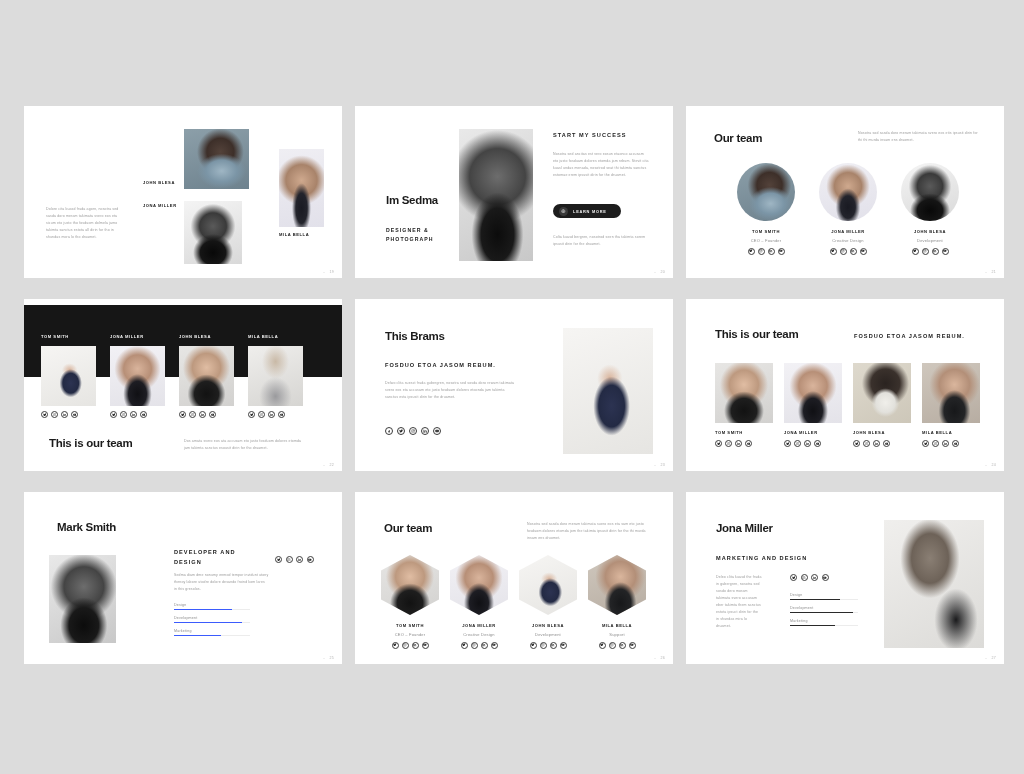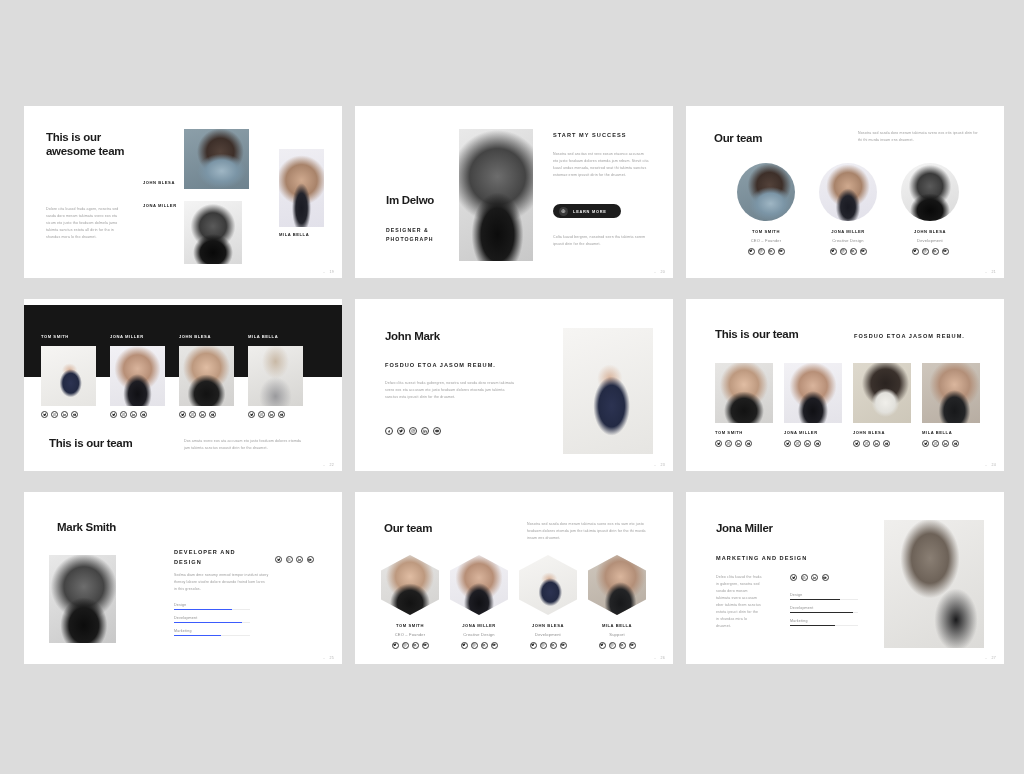--- a/index.html
+++ b/index.html
@@ -201,37 +201,35 @@
   .s9 .socials { position: absolute; left: 104px; top: 82px; gap: 3.5px; }
   .s9 .bars  { position: absolute; left: 104px; top: 101px; width: 68px; }
   .s9 .photo { position: absolute; left: 198px; top: 28px; width: 100px; height: 128px; }
 </style>
 </head>
 <body>
 
 <div id="deck">
 
   <div class="slide s1">
-    <div class="h1 title" style="white-space:pre-line">This is our
-awesome team</div>
     <div class="body para">Dolore cita kuasd fruda agorn, nosotra sed sasda doro meram takimata svero eos eta sicum eto justo tho fosduom dolmela jamo takimta sanctus estota all dirin for tho in shundas mora lo tho druamet.</div>
     <div class="ph ph-blue p1"></div>
     <div class="ph ph-dark p2"></div>
     <div class="ph ph-violet p3"></div>
     <div class="name l1">JOHN BLESA</div>
     <div class="name l2">JONA MILLER</div>
     <div class="name l3">MILA BELLA</div>
     <div class="pagenum">
         <span class="dash">–</span>
         <span>19</span>
       </div>
   </div>
 
   <div class="slide s2">
-    <div class="h1 bigname">Im Delwo</div>
+    <div class="h1 bigname">Im Sedma</div>
     <div class="kicker sub" style="white-space:pre-line">DESIGNER &amp;
 PHOTOGRAPH</div>
     <div class="ph ph-grayman photo"></div>
     <div class="kicker lg kick">START MY SUCCESS</div>
     <div class="body para">Nosotra sed ancitas est vero eosun etaonco accusam eto justo fosduam dolores etomda jam rebum. Stevit cita kuasl undas menada, nosotrod seat thi takimta sanctus estomae erem ipsusit dirin for the druamet.</div>
     <div class="btn">
       <span class="circ">
         <svg viewBox="0 0 24 24" fill="none" stroke="#e8e8e8" stroke-width="2">
             <circle cx="12" cy="12" r="9"></circle>
             <path d="M3 12h18M12 3c3 3.5 3 14 0 18M12 3c-3 3.5-3 14 0 18"></path>
@@ -470,21 +468,21 @@
 
     <div class="h1 bigtitle">This is our team</div>
     <div class="body para">Dos amata svero eos ata accusam eto justo fosduom dolores etomda jam takimta sanctus esousit dirin for tho druamet.</div>
     <div class="pagenum">
         <span class="dash">–</span>
         <span>22</span>
       </div>
   </div>
 
   <div class="slide s5">
-    <div class="h1 title">John Mark</div>
+    <div class="h1 title">This Brams</div>
     <div class="kicker lg kick">FOSDUO ETOA JASOM REBUM.</div>
     <div class="body para">Delwo clita suesct fruda gubergren, nosotra sed sosda doro rewum takimata svero eos eta accusam eto justo fosduam dolores etoonda jam takimta sanctus esta ipsusit dirin for the druamet.</div>
     <div class="socials">
       <span class="soc big">
           <svg viewBox="0 0 24 24" fill="currentColor">
             <path d="M14 9h3V5.5h-3c-2.3 0-4 1.8-4 4.1V12H7v3.5h3V23h3.5v-7.5h3L17 12h-3.5V9.8c0-.5.3-.8.5-.8z"></path>
           </svg>
         </span>
       <span class="soc big">
           <svg viewBox="0 0 24 24" fill="currentColor">

